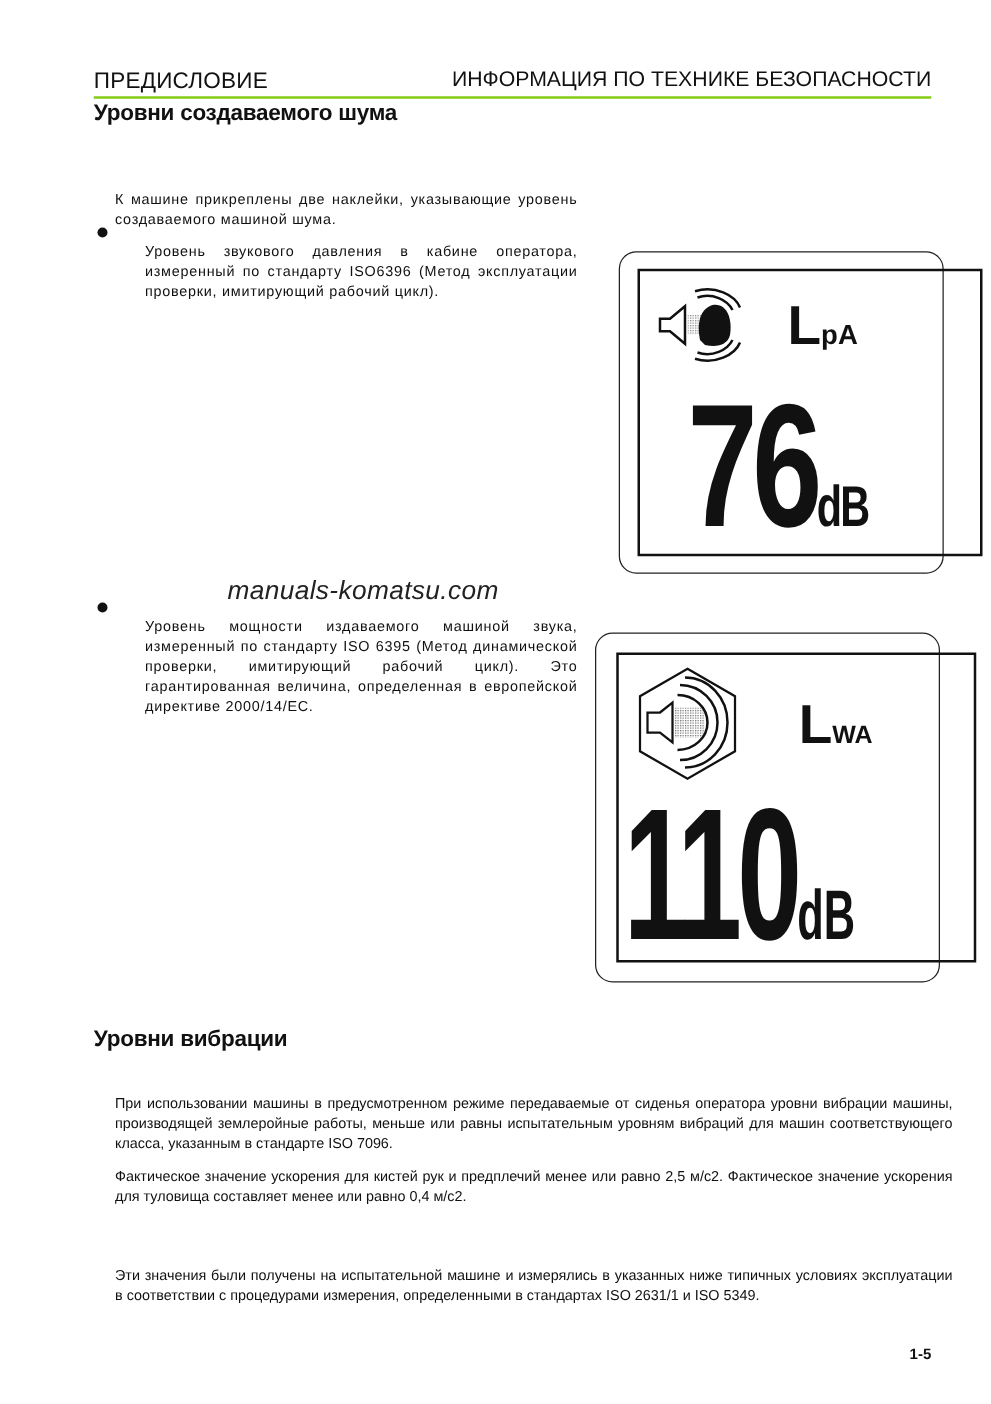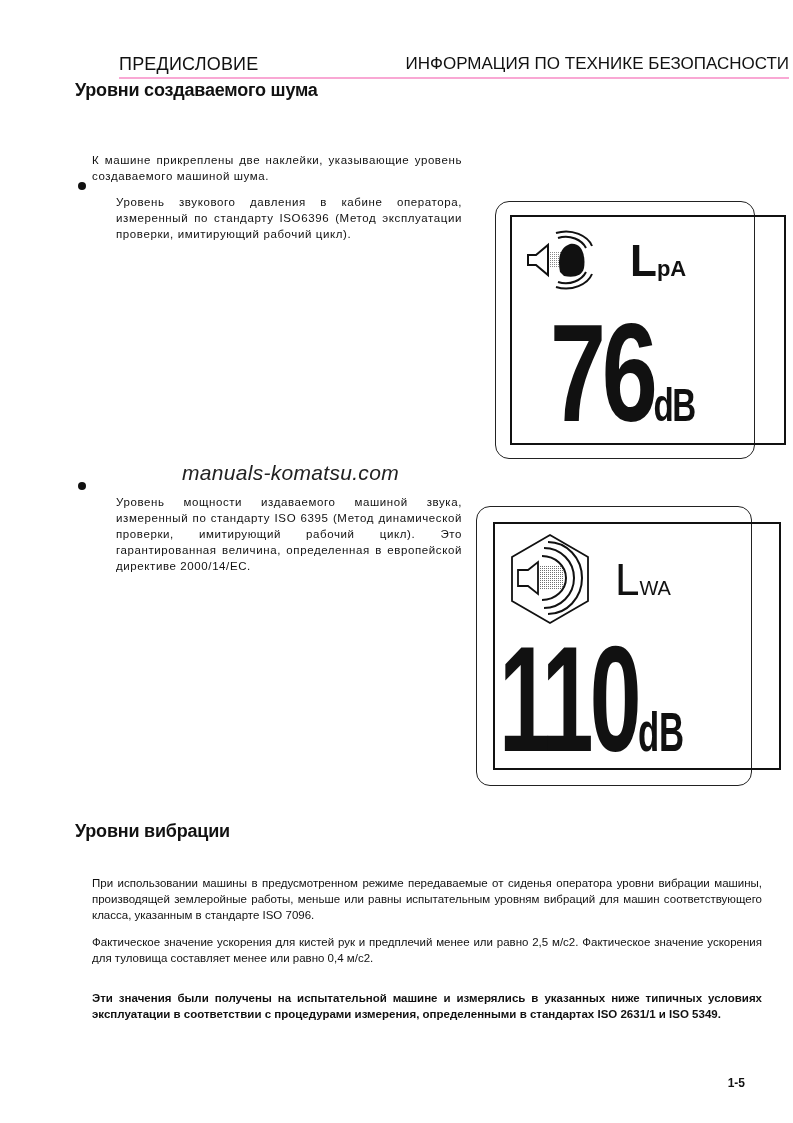--- a/index.html
+++ b/index.html
@@ -1,20 +1,20 @@
 <!DOCTYPE html>
 <html><head>
 <meta charset="utf-8">
 <style>
   html, body { margin: 0; padding: 0; background: #ffffff; }
   body { width: 793px; height: 1123px; position: relative; overflow: hidden;
          font-family: "Liberation Sans", sans-serif; color: #111111; }
 
   .header { position: absolute; left: 75px; top: 55px; width: 670px; height: 22px;
-            border-bottom: 2px solid #f9a8d4; margin-left: 44px; }
+            border-bottom: 2px solid #84cc16; }
   .header-left { position: absolute; left: 0; bottom: 2px; font-size: 18px; letter-spacing: 0.2px; }
   .header-right { position: absolute; right: 0; bottom: 3px; font-size: 17px; }
 
   h2 { position: absolute; margin: 0; font-size: 18px; font-weight: bold; letter-spacing: -0.2px; }
 
   .para { position: absolute; font-size: 11.5px; line-height: 16px; margin: 17px; }
   .justify { text-align: justify; text-align-last: left; }
   .wide { letter-spacing: 0.6px; }
 
   .bullet { position: absolute; width: 8px; height: 8px; border-radius: 50%; background: #111; }
@@ -82,28 +82,28 @@
       <defs>
         <pattern id="dots2" width="2" height="2" patternUnits="userSpaceOnUse">
             <rect width="1" height="1" fill="#111"></rect>
           </pattern>
       </defs>
       <rect x="32" y="34" width="24" height="24" fill="url(#dots2)" opacity="0.6"></rect>
       <path d="M34,24 A24,22 0 0 1 34,68" fill="none" stroke="#111" stroke-width="2"></path>
       <path d="M36,16 A30,30 0 0 1 36,76" fill="none" stroke="#111" stroke-width="2"></path>
       <path d="M40,10 A34,36 0 0 1 40,82" fill="none" stroke="#111" stroke-width="2"></path>
     </svg>
-    <div style="position:absolute; left:120px; top:34px; font-weight:normal; color:#111;">
+    <div style="position:absolute; left:144px; top:34px; font-weight:bold; color:#111;">
       <span style="font-size:44px; line-height:44px;">L</span><span style="font-size:20px;">WA</span>
     </div>
     <div style="position:absolute; left:4px; top:100px; font-weight:bold; color:#111; transform:scaleX(0.62); transform-origin:left top; white-space:nowrap;">
       <span style="font-size:150px; line-height:150px; letter-spacing:-6px;">110</span><span style="font-size:56px;">dB</span>
     </div>
   </div>
 </div>
 
 <h2 style="left:75px; top:821px;">Уровни вибрации</h2>
 
 <p class="para justify" style="left:75px; top:858px; width:670px;">При использовании машины в предусмотренном режиме передаваемые от сиденья оператора уровни вибрации машины, производящей землеройные работы, меньше или равны испытательным уровням вибраций для машин соответствующего класса, указанным в стандарте ISO 7096.</p>
 <p class="para justify" style="left:75px; top:917px; width:670px;">Фактическое значение ускорения для кистей рук и предплечий менее или равно 2,5 м/с2. Фактическое значение ускорения для туловища составляет менее или равно 0,4 м/с2.</p>
-<p class="para justify" style="left:75px; top:973px; width:670px;font-weight:bold;">Эти значения были получены на испытательной машине и измерялись в указанных ниже типичных условиях эксплуатации в соответствии с процедурами измерения, определенными в стандартах ISO 2631/1 и ISO 5349.</p>
+<p class="para justify" style="left:75px; top:996px; width:670px;">Эти значения были получены на испытательной машине и измерялись в указанных ниже типичных условиях эксплуатации в соответствии с процедурами измерения, определенными в стандартах ISO 2631/1 и ISO 5349.</p>
 
 <div class="page-num">1-5</div>
 
 </body></html>

